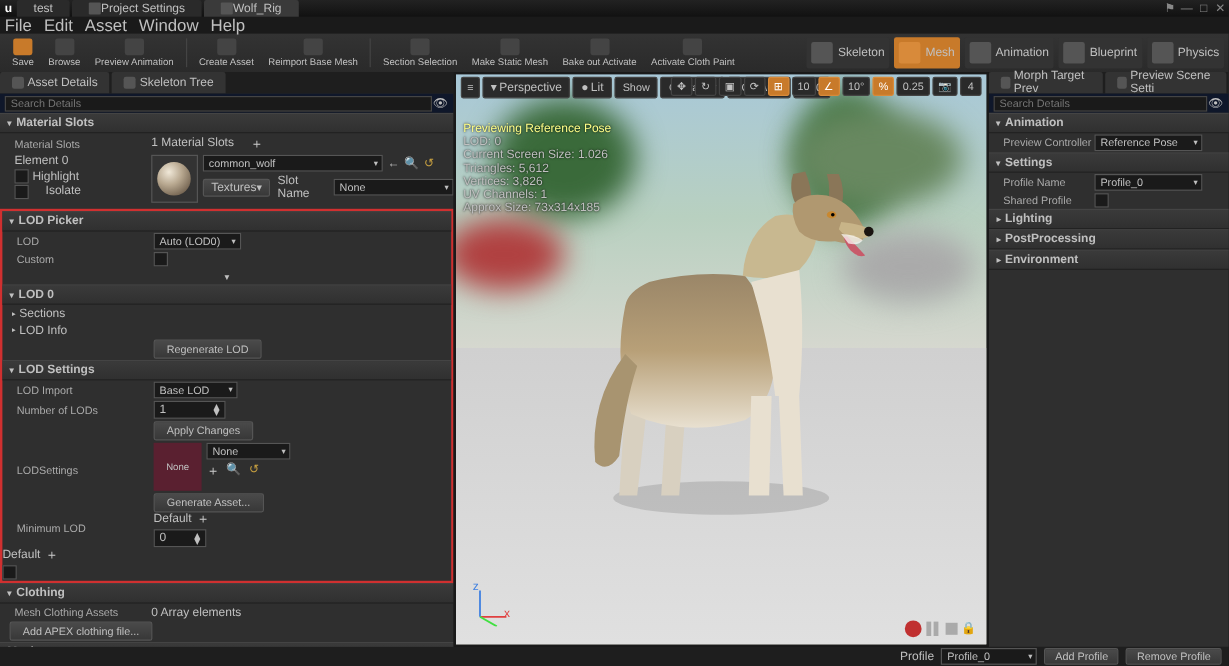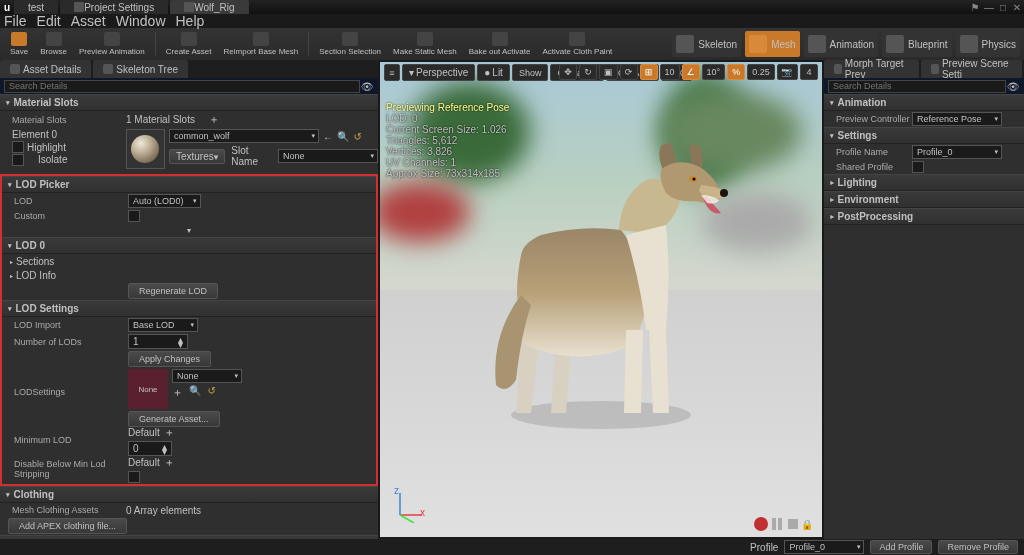--- a/index.html
+++ b/index.html
@@ -334,21 +334,20 @@
             <div class="num" style="width:44px;">
                 <span>0</span>
                 <span class="spin">
                   <span>▴</span>
                   <span>▾</span>
                 </span>
               </div>
           </div>
         </div>
         <div class="row">
-            <div class="lab">Disable Below Min Lod Stripping</div>
           <div class="val" style="flex-direction:column;align-items:flex-start;gap:1px;">
             <div style="display:flex;gap:4px;align-items:center;">
                 <span>Default</span>
                 <span class="plus">＋</span>
               </div>
             <div class="chk"></div>
           </div>
         </div>
       </div>
 
@@ -523,25 +522,25 @@
       <div class="val">
           <div class="chk"></div>
         </div>
       </div>
     <div class="section-hdr">
         <span class="tri" style="transform:rotate(-90deg);display:inline-block;">▾</span>
         <span>Lighting</span>
       </div>
     <div class="section-hdr">
         <span class="tri" style="transform:rotate(-90deg);display:inline-block;">▾</span>
-        <span>Environment</span>
+        <span>PostProcessing</span>
       </div>
     <div class="section-hdr">
         <span class="tri" style="transform:rotate(-90deg);display:inline-block;">▾</span>
-        <span>PostProcessing</span>
+        <span>Environment</span>
       </div>
   </div>
 </div>
 
 <div class="statusbar">
   <div class="spacer"></div>
   <span>Profile</span>
   <div class="dd" style="min-width:80px;">Profile_0</div>
   <div class="btn">Add Profile</div>
   <div class="btn">Remove Profile</div>

